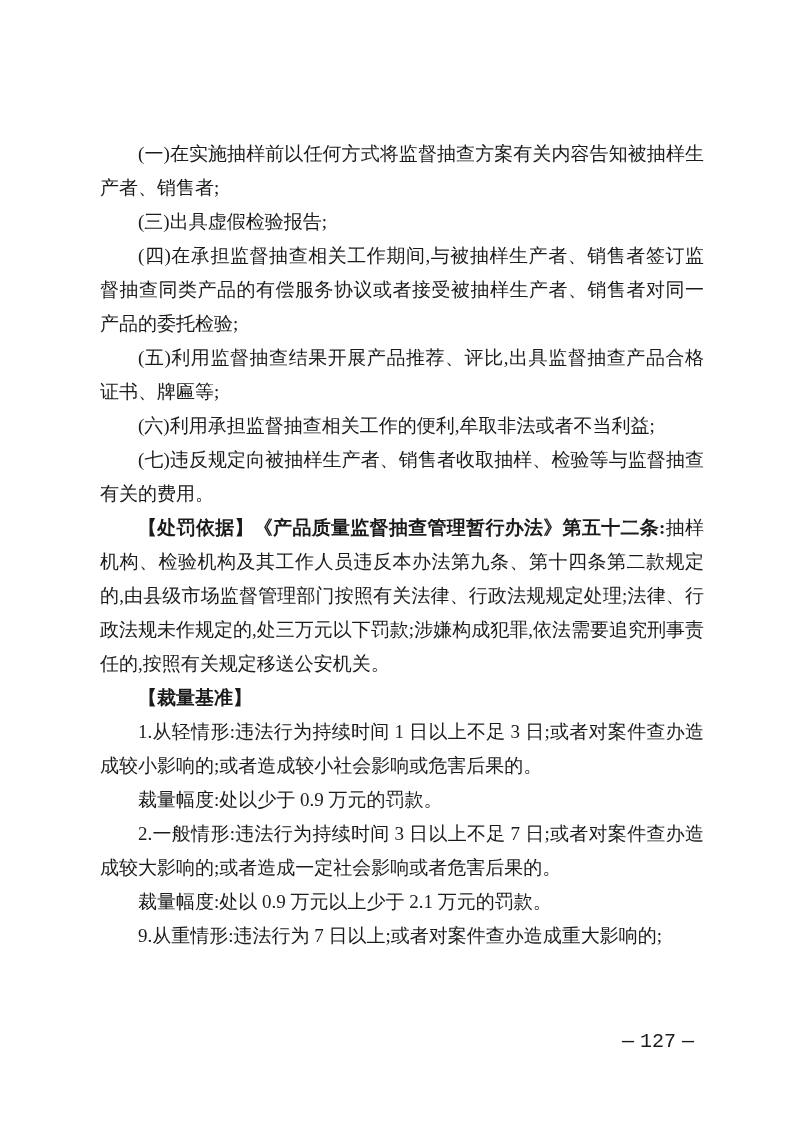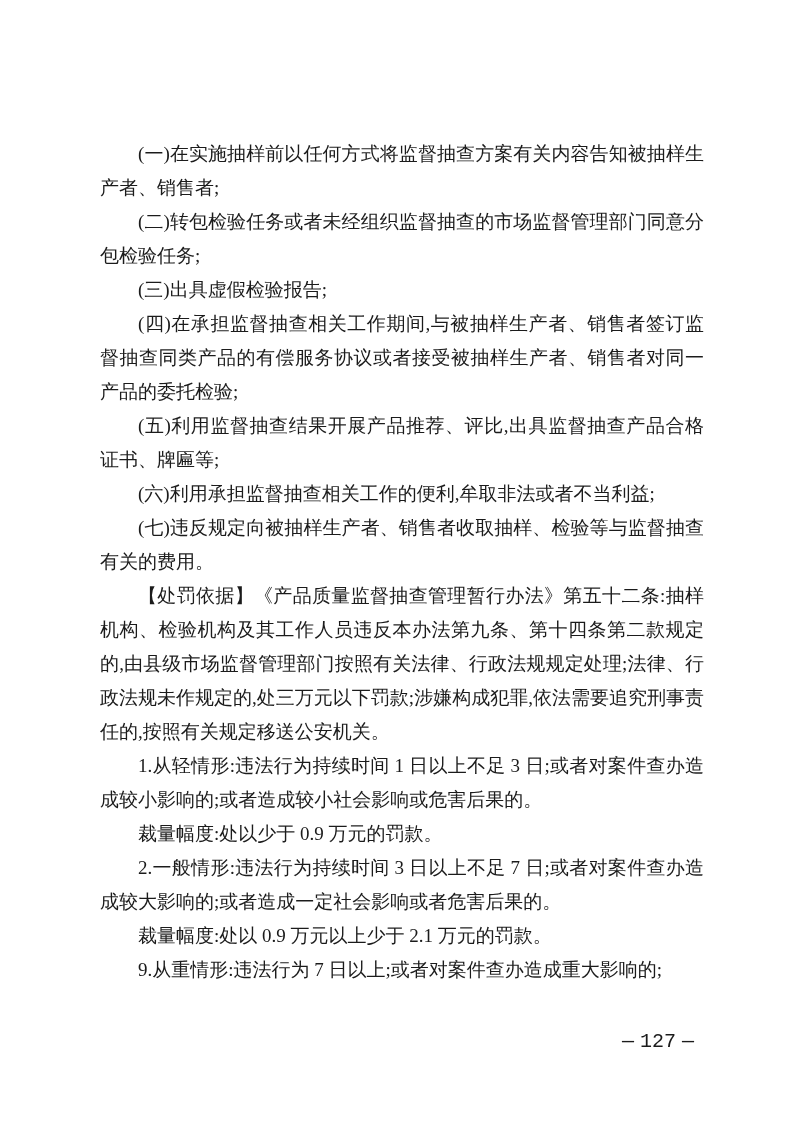--- a/index.html
+++ b/index.html
@@ -25,21 +25,21 @@
     margin: 0;
     padding: 0;
     font-size: 19px;
     line-height: 34px;
     color: #1b1b1b;
     text-align: justify;
     text-indent: 38px;
     word-break: break-all;
   }
   .lead {
-    font-weight: normal;
+    font-weight: bold;
   }
   .footer {
     position: absolute;
     top: 1030px;
     right: 93px;
     font-size: 20px;
     line-height: 24px;
     color: #1b1b1b;
     white-space: nowrap;
     font-family: Liberation Mono, monospace;
@@ -50,34 +50,34 @@
   }
 </style>
 </head>
 <body>
 
 <div class="page">
   <div class="doc">
 
     <p class="para"><span class="lead"></span><span>(一)在实施抽样前以任何方式将监督抽查方案有关内容告知被抽样生产者、销售者;</span></p>
 
-    <p class="para"><span class="lead"></span><span>(二)转包检验任务或者未经组织监督抽查的市场监督管理部门同意分包检验任务;</span></p>
 
     <p class="para"><span class="lead"></span><span>(三)出具虚假检验报告;</span></p>
 
     <p class="para"><span class="lead"></span><span>(四)在承担监督抽查相关工作期间,与被抽样生产者、销售者签订监督抽查同类产品的有偿服务协议或者接受被抽样生产者、销售者对同一产品的委托检验;</span></p>
 
     <p class="para"><span class="lead"></span><span>(五)利用监督抽查结果开展产品推荐、评比,出具监督抽查产品合格证书、牌匾等;</span></p>
 
     <p class="para"><span class="lead"></span><span>(六)利用承担监督抽查相关工作的便利,牟取非法或者不当利益;</span></p>
 
     <p class="para"><span class="lead"></span><span>(七)违反规定向被抽样生产者、销售者收取抽样、检验等与监督抽查有关的费用。</span></p>
 
     <p class="para"><span class="lead">【处罚依据】《产品质量监督抽查管理暂行办法》第五十二条:</span><span>抽样机构、检验机构及其工作人员违反本办法第九条、第十四条第二款规定的,由县级市场监督管理部门按照有关法律、行政法规规定处理;法律、行政法规未作规定的,处三万元以下罚款;涉嫌构成犯罪,依法需要追究刑事责任的,按照有关规定移送公安机关。</span></p>
 
+    <p class="para"><span class="lead">【裁量基准】</span><span></span></p>
 
     <p class="para"><span class="lead"></span><span>1.从轻情形:违法行为持续时间 1 日以上不足 3 日;或者对案件查办造成较小影响的;或者造成较小社会影响或危害后果的。</span></p>
 
     <p class="para"><span class="lead"></span><span>裁量幅度:处以少于 0.9 万元的罚款。</span></p>
 
     <p class="para"><span class="lead"></span><span>2.一般情形:违法行为持续时间 3 日以上不足 7 日;或者对案件查办造成较大影响的;或者造成一定社会影响或者危害后果的。</span></p>
 
     <p class="para"><span class="lead"></span><span>裁量幅度:处以 0.9 万元以上少于 2.1 万元的罚款。</span></p>
 
     <p class="para"><span class="lead"></span><span>9.从重情形:违法行为 7 日以上;或者对案件查办造成重大影响的;</span></p>

